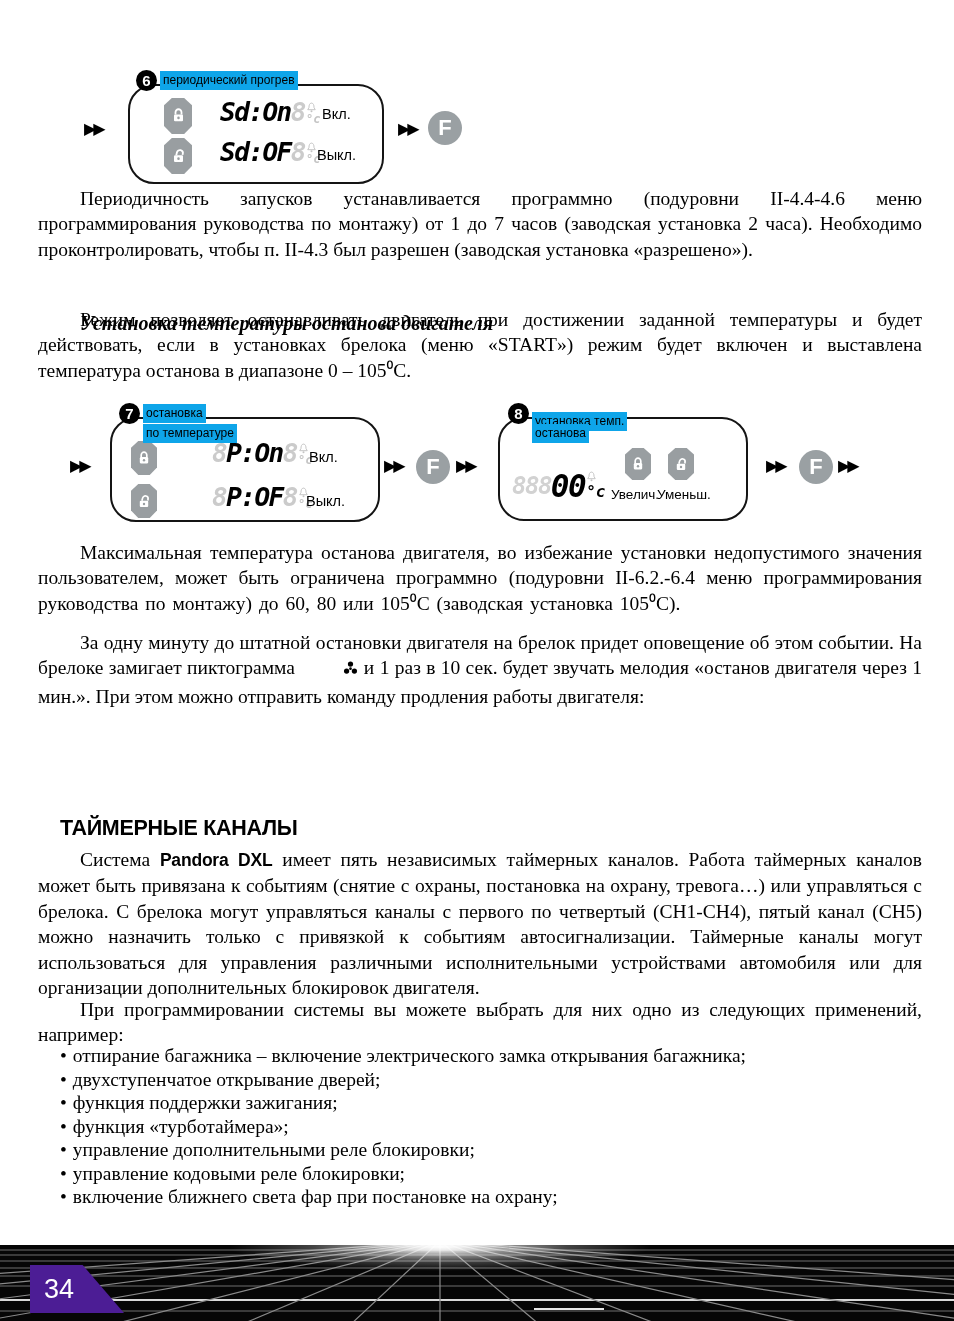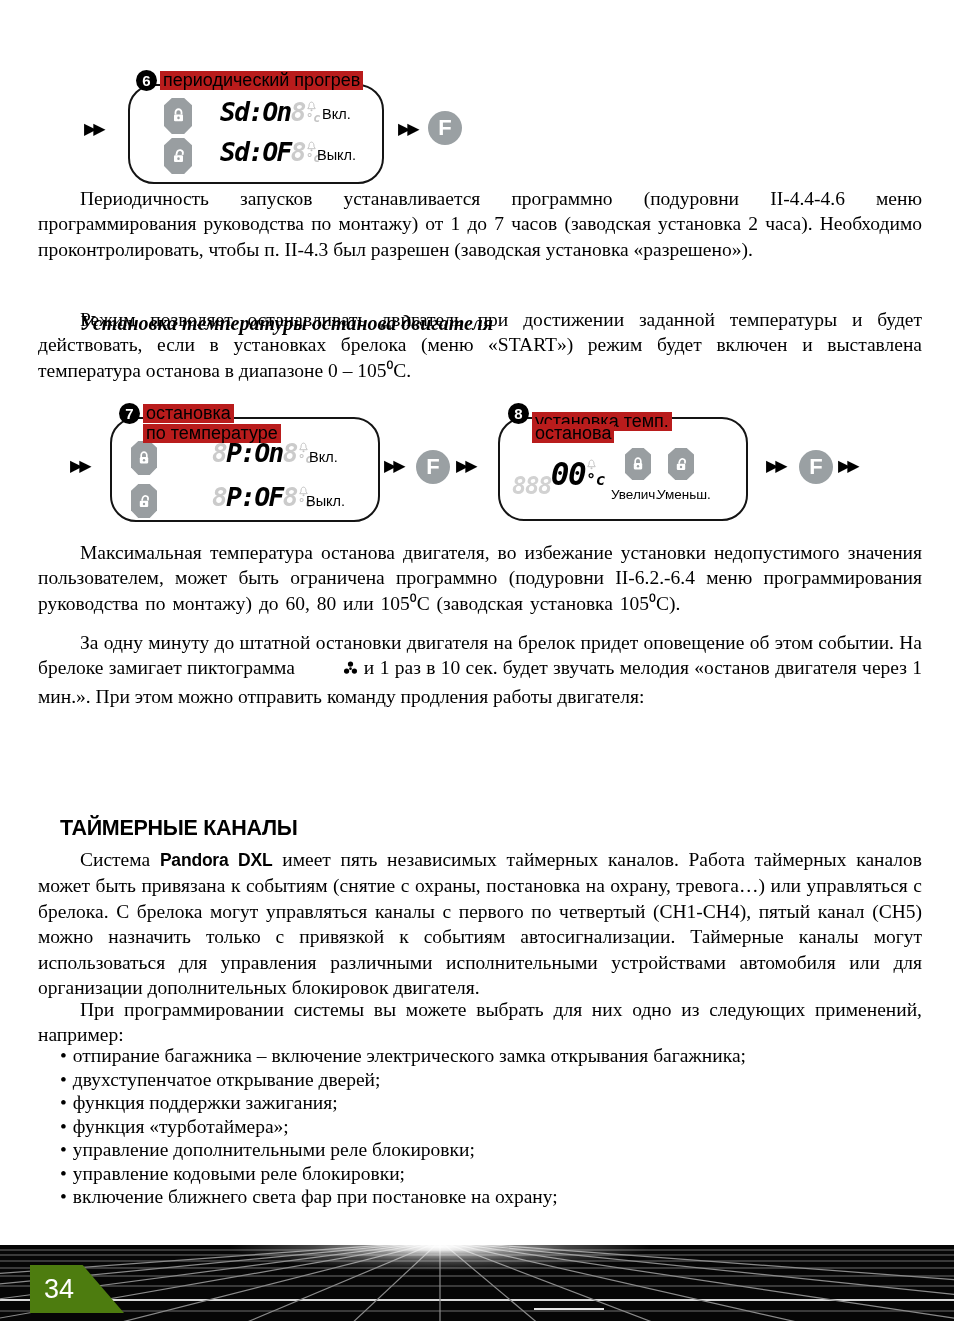--- a/index.html
+++ b/index.html
@@ -19,47 +19,47 @@
   .bullets{position:absolute;left:60px;top:1044px;width:860px;list-style:none;margin:0;padding:0;
            font-size:19.5px;line-height:23.5px;}
   .bullets li{margin:0;padding:0;}
   .bullets .bchar{margin-right:6px;}
 
   
   .dbox{position:absolute;border:2.5px solid #141414;border-radius:26px;background:#fff;}
   .callout{position:absolute;width:21px;height:21px;border-radius:50%;background:#000;color:#fff;
            font-family:"Liberation Sans",sans-serif;font-weight:bold;font-size:15px;
            display:flex;align-items:center;justify-content:center;z-index:3;}
-  .dlabel{position:absolute;font-family:"Liberation Sans",sans-serif;font-size:18px;line-height:19px;
-          background:#b91c1c;padding:0 3px;z-index:2;white-space:nowrap;}
+  .dlabel{position:absolute;font-family:"Liberation Sans",sans-serif;font-size:12px;line-height:19px;
+          background:#0ea5e9;padding:0 3px;z-index:2;white-space:nowrap;}
   .arr{position:absolute;font-family:"DejaVu Sans",sans-serif;font-size:16px;letter-spacing:-3px;
        color:#000;z-index:2;}
   .fbtn{position:absolute;width:34px;height:34px;border-radius:50%;background:#9aa0a3;color:#fff;
         font-family:"Liberation Sans",sans-serif;font-weight:bold;font-size:22px;
         display:flex;align-items:center;justify-content:center;z-index:2;}
   .fob{position:absolute;background:#999ea1;display:flex;align-items:center;justify-content:center;
        clip-path:polygon(28% 0,72% 0,100% 20%,100% 78%,72% 100%,28% 100%,0 78%,0 20%);}
   .small-label{position:absolute;font-family:"Liberation Sans",sans-serif;font-size:14.5px;}
   .tiny-label{position:absolute;font-family:"Liberation Sans",sans-serif;font-size:13.5px;}
 
   .lcd{position:absolute;font-family:"DejaVu Sans Mono",monospace;font-weight:bold;font-style:italic;
-       letter-spacing:-1.5px;white-space:nowrap;display:flex;align-items:center;}
+       letter-spacing:-1.5px;white-space:nowrap;display:flex;align-items:flex-end;}
   .lcd .main{color:#000;font-size:26px;line-height:26px;}
   .lcd .ghost{color:#cbcbcb;font-size:26px;line-height:26px;}
   .lcd .tail{display:inline-flex;flex-direction:column;align-items:flex-start;margin-left:1px;}
   .lcd .gdeg{color:#c4c4c4;font-size:12px;line-height:12px;letter-spacing:0;}
   .lcd8 .gpre{color:#d2d2d2;font-size:24px;line-height:30px;margin-top:25px;}
   .lcd8 .main{font-size:31px;line-height:30px;}
   .lcd8 .unit{font-size:16px;color:#000;letter-spacing:0;}
 
   .fan-icon{display:inline-block;vertical-align:-3px;margin:0 5px;}
 
   
   .footer{position:absolute;left:0;top:1245px;width:954px;height:76px;background:#060606;overflow:hidden;}
-  .pagenum{position:absolute;left:30px;top:20px;width:94px;height:48px;background:#4d7c0f;
+  .pagenum{position:absolute;left:30px;top:20px;width:94px;height:48px;background:#4c1d95;
            clip-path:polygon(0 0,56% 0,100% 100%,0 100%);color:#fff;
            font-family:"Liberation Sans",sans-serif;font-size:27px;line-height:48px;padding-left:14px;
            box-sizing:border-box;}
   .logo{position:absolute;right:22px;top:12px;display:flex;align-items:center;gap:7px;z-index:2;}
   .logo .pandora{font-family:"Liberation Sans",sans-serif;font-weight:bold;font-size:33px;color:#fff;
                  letter-spacing:-1px;}
   .logo .m3300{font-family:"Liberation Sans",sans-serif;font-weight:bold;font-size:29px;color:#fff;
                letter-spacing:1px;}
   .logo-underline{position:absolute;right:350px;top:63px;width:70px;height:2px;background:#e6e6e6;z-index:2;}
 </style>

